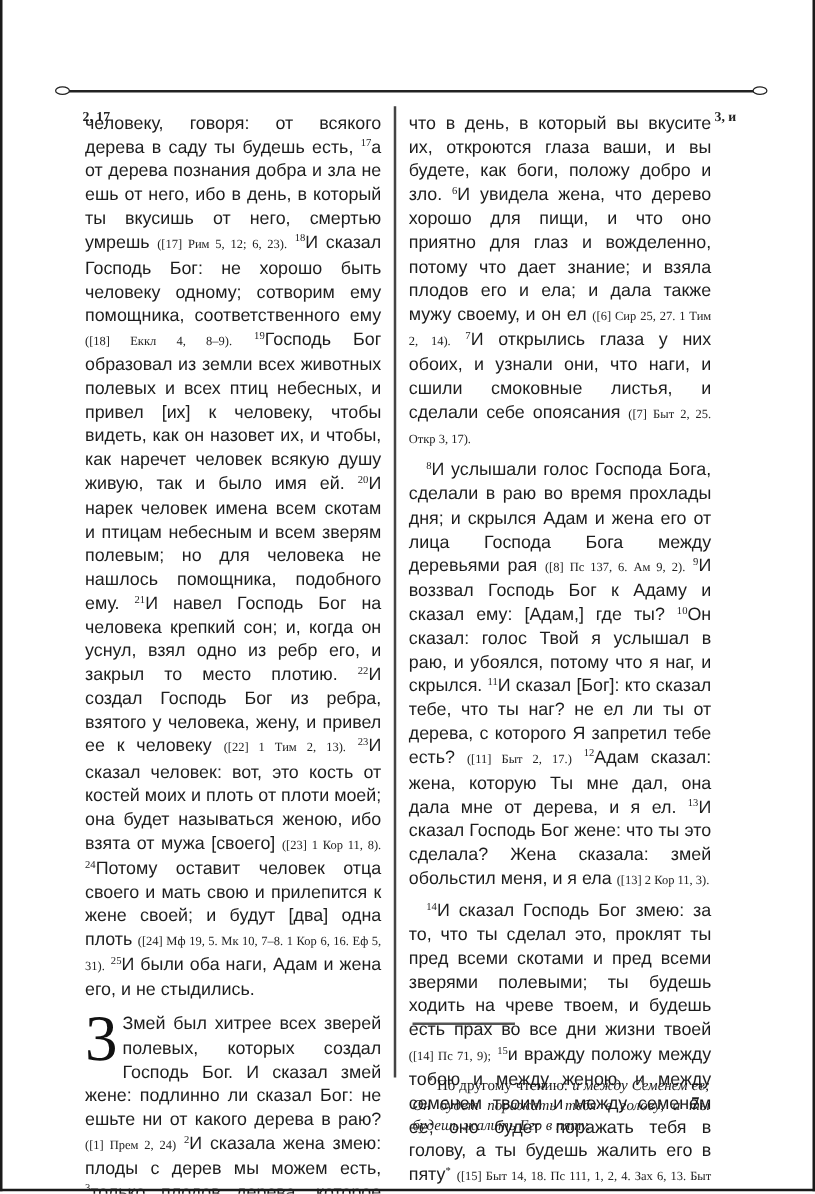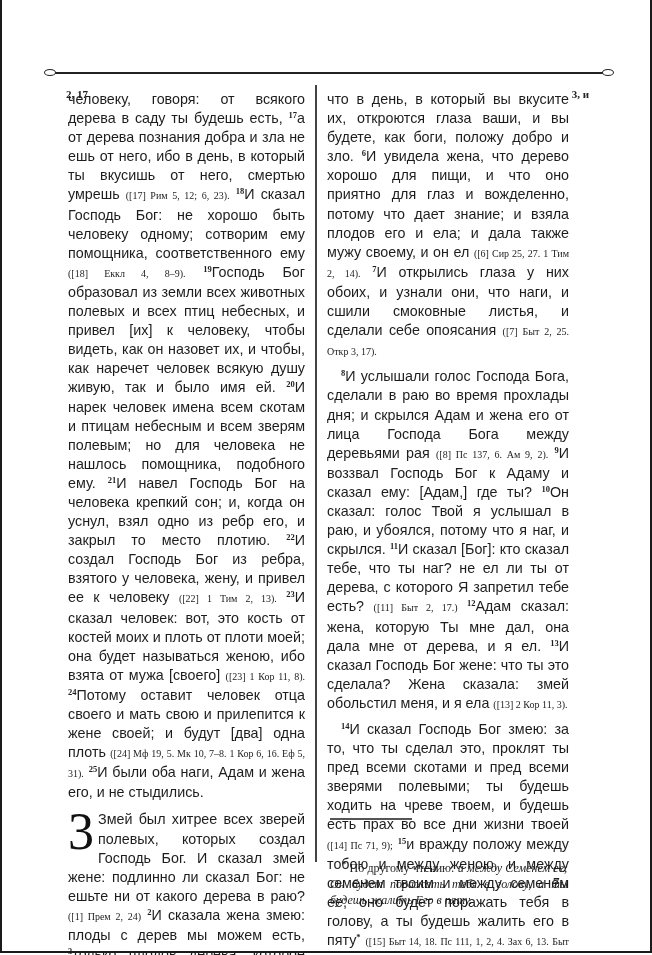--- a/index.html
+++ b/index.html
@@ -41,21 +41,21 @@
     text-align: justify;
     hyphens: manual;
   }
   .col-left { left: 68px; width: 237px; }
   .col-right { left: 327px; width: 242px; }
   .divider { position: absolute; left: 315px; top: 85px; width: 1.5px; height: 777px; background: #444; }
 
   p { margin: 0; }
   .para { text-indent: 14px; margin-top: 6px; }
   .para.first { text-indent: 0; margin-top: 0; }
-  sup { font-size: 8.5px; line-height: 0; vertical-align: 5px; font-family: "Liberation Serif", serif; font-weight: bold; }
+  sup { font-size: 8.5px; line-height: 0; vertical-align: 5px; font-family: "Liberation Serif", serif; }
   .ref { font-family: "Liberation Serif", serif; font-size: 10px; color: #222; }
 
   .chapter-para { margin-top: 8px; }
   .dropcap {
     float: left; font-family: "Liberation Serif", serif; font-size: 52px; line-height: 40px;
     margin: 2px 4px 0 0; color: #111;
   }
 
   .fn-rule { position: absolute; left: 330px; top: 818px; width: 82px; height: 1.5px; background: #555; }
   .footnote {

